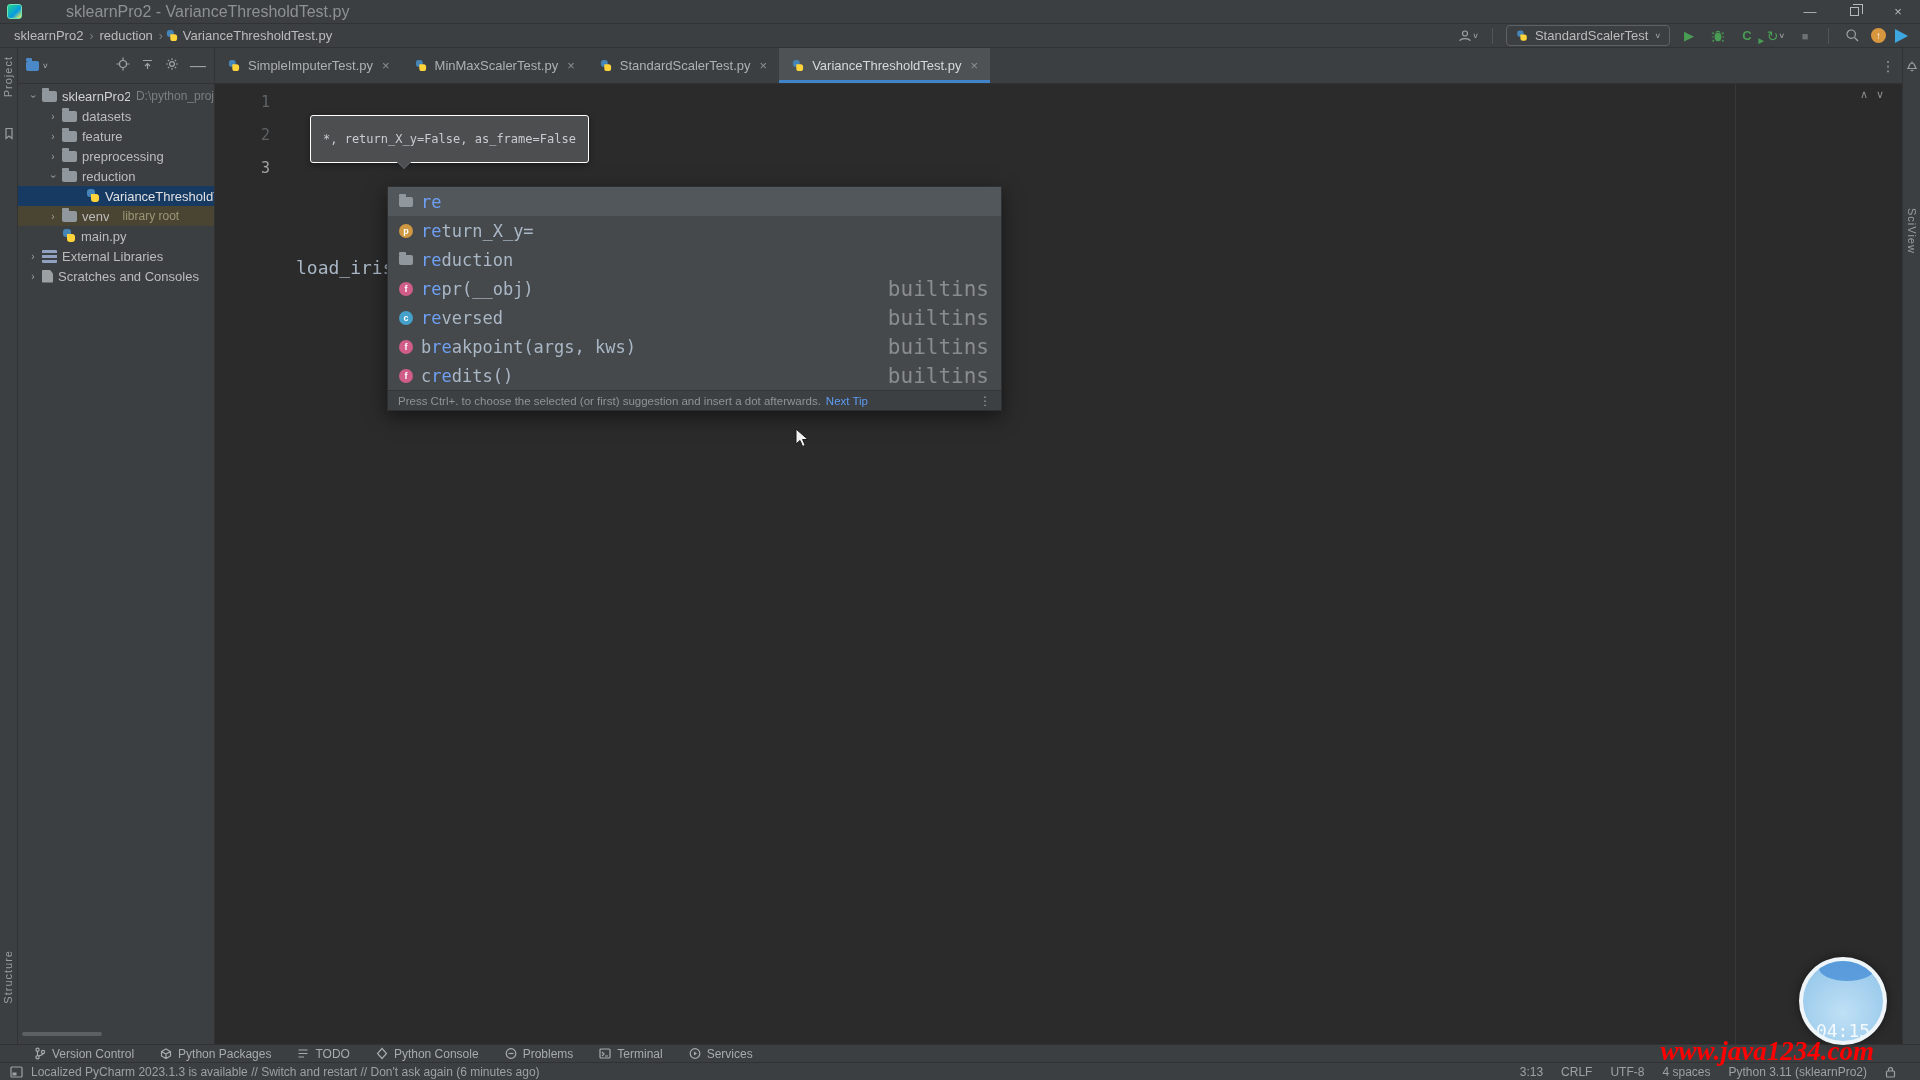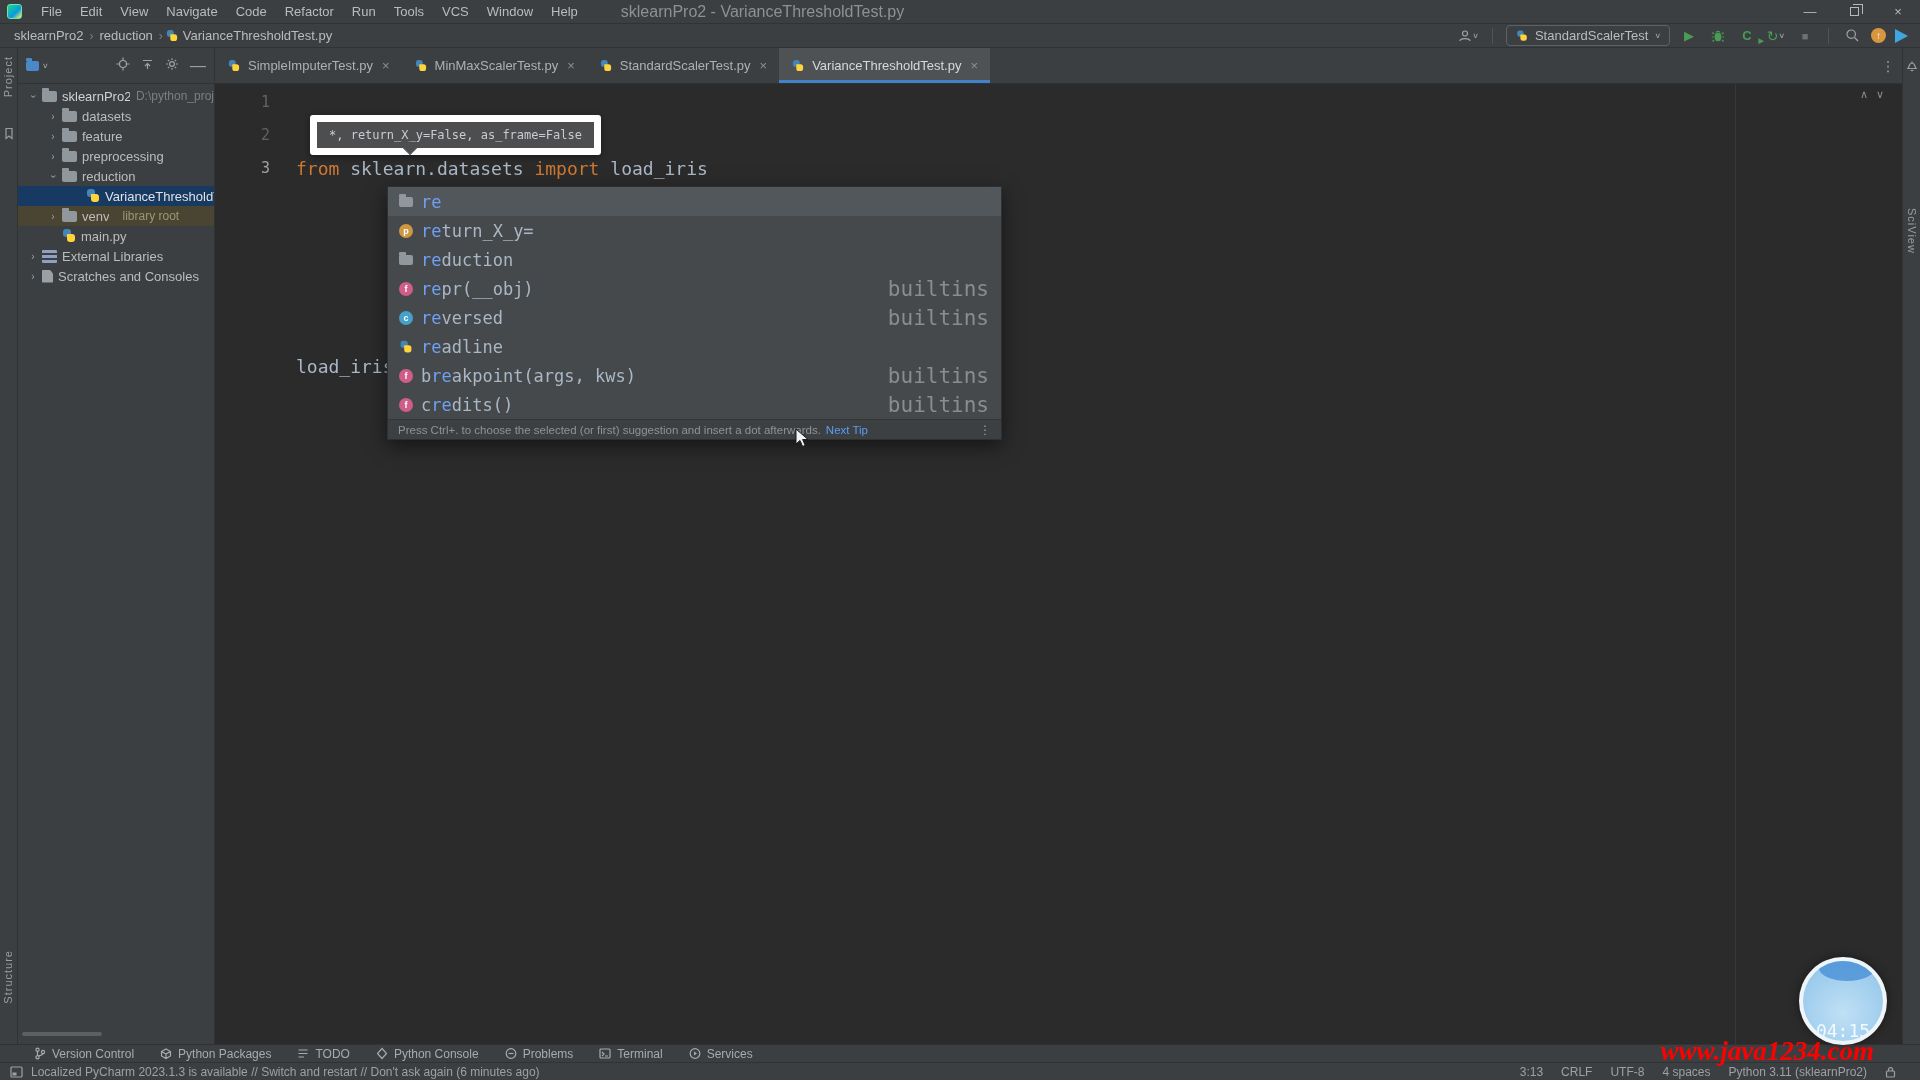--- a/index.html
+++ b/index.html
@@ -96,23 +96,23 @@
   .gutter { position:absolute; left:0; top:2px; width:73px; text-align:right; padding-right:18px;
     font-family:"DejaVu Sans Mono", monospace; font-size:15px; line-height:33px; color:#606366; }
   .gutter .cur { color:#a1a3a5; }
   .code { position:absolute; left:81px; top:2px; font-family:"DejaVu Sans Mono", monospace;
     font-size:18px; line-height:33px; color:#a9b7c6; white-space:pre; }
   .kw { color:#cc7832; }
   .paren { background:#3b5340; padding:0 1px; border-radius:2px; }
   .paren-close { color:#d5e076; }
   .caret { display:inline-block; width:2px; height:22px; background:#d8d8d8; vertical-align:-4px; }
   .margin-guide { position:absolute; top:0; bottom:0; left:1520px; width:1px; background:#383838; }
-  .param-hint { position:absolute; left:95px; top:31px; background:#4c4e50; border:7px solid #ffffff;
+  .param-hint { position:absolute; left:95px; top:31px; background:#4c4e50; border:1px solid #ffffff;
     border-radius:3px; color:#c8ccd0; font-family:"DejaVu Sans Mono", monospace; font-size:12px;
-    padding:6px 12px; z-index:30; box-shadow:0 2px 6px rgba(0,0,0,.4); }
+    padding:16px 12px; z-index:30; box-shadow:0 2px 6px rgba(0,0,0,.4); }
   .param-hint::after { content:""; position:absolute; left:88px; bottom:-5px; width:9px; height:9px;
     background:#4c4e50; border-right:1px solid #5c5e60; border-bottom:1px solid #5c5e60; transform:rotate(45deg); }
   .inspect-widget { position:absolute; right:18px; top:4px; display:flex; gap:8px; color:#8a8e91; font-size:11px; align-items:center; }
 
   
   .popup { position:absolute; left:387px; top:186px; width:615px; background:#46494b;
     border:1px solid #2e3032; box-shadow:0 6px 18px rgba(0,0,0,.5); z-index:40; }
   .prow { height:29px; display:flex; align-items:center; padding:0 12px 0 10px;
     font-family:"DejaVu Sans Mono", monospace; font-size:17px; color:#a9b7c6; }
   .prow.sel { background:#52575b; }
@@ -152,33 +152,20 @@
 
   svg.lineart { stroke:currentColor; fill:none; stroke-width:1.2; }
 </style>
 </head>
 <body>
 
 <div class="app">
 
   <div class="titlebar">
     <div class="pc-logo"></div>
-    <div class="menus">
-      <span>File</span>
-      <span>Edit</span>
-      <span>View</span>
-      <span>Navigate</span>
-      <span>Code</span>
-      <span>Refactor</span>
-      <span>Run</span>
-      <span>Tools</span>
-      <span>VCS</span>
-      <span>Window</span>
-      <span>Help</span>
-    </div>
     <div class="win-title">sklearnPro2 - VarianceThresholdTest.py</div>
     <div class="tspacer"></div>
     <div class="win-btn">—</div>
     <div class="win-btn">
         <span class="restore-glyph"></span>
       </div>
     <div class="win-btn">×</div>
   </div>
 
   <div class="navbar">
@@ -352,21 +339,20 @@
       </div>
 
       <div class="editor">
         <div class="margin-guide"></div>
         <div class="gutter">
           <div>1</div>
           <div>2</div>
           <div class="cur">3</div>
         </div>
         <div class="code">
-          <div><span class="kw">from</span><span> sklearn.datasets </span><span class="kw">import</span><span> load_iris</span></div>
           <div>&nbsp;</div>
           <div><span>load_iris</span><span class="paren">(</span><span style="color:#e8eaec">re</span><span class="caret"></span><span class="paren paren-close">)</span></div>
         </div>
         <div class="param-hint">*, return_X_y=False, as_frame=False</div>
         <div class="inspect-widget">
           <span>∧</span>
           <span>∨</span>
         </div>
       </div>
     </div>
@@ -409,27 +395,20 @@
         </span>
       <span><span></span><span class="match">re</span><span>pr(__obj)</span></span>
       <span class="p-right">builtins</span>
     </div>
     <div class="prow">
       <span class="p-ico">
           <span class="p-circle c-class">c</span>
         </span>
       <span><span></span><span class="match">re</span><span>versed</span></span>
       <span class="p-right">builtins</span>
-    </div>
-    <div class="prow">
-      <span class="p-ico">
-          <span class="pyico" style="transform:scale(.9)"></span>
-        </span>
-      <span><span></span><span class="match">re</span><span>adline</span></span>
-      <span class="p-right"></span>
     </div>
     <div class="prow">
       <span class="p-ico">
           <span class="p-circle c-func">f</span>
         </span>
       <span><span>b</span><span class="match">re</span><span>akpoint(args, kws)</span></span>
       <span class="p-right">builtins</span>
     </div>
     <div class="prow">
       <span class="p-ico">

